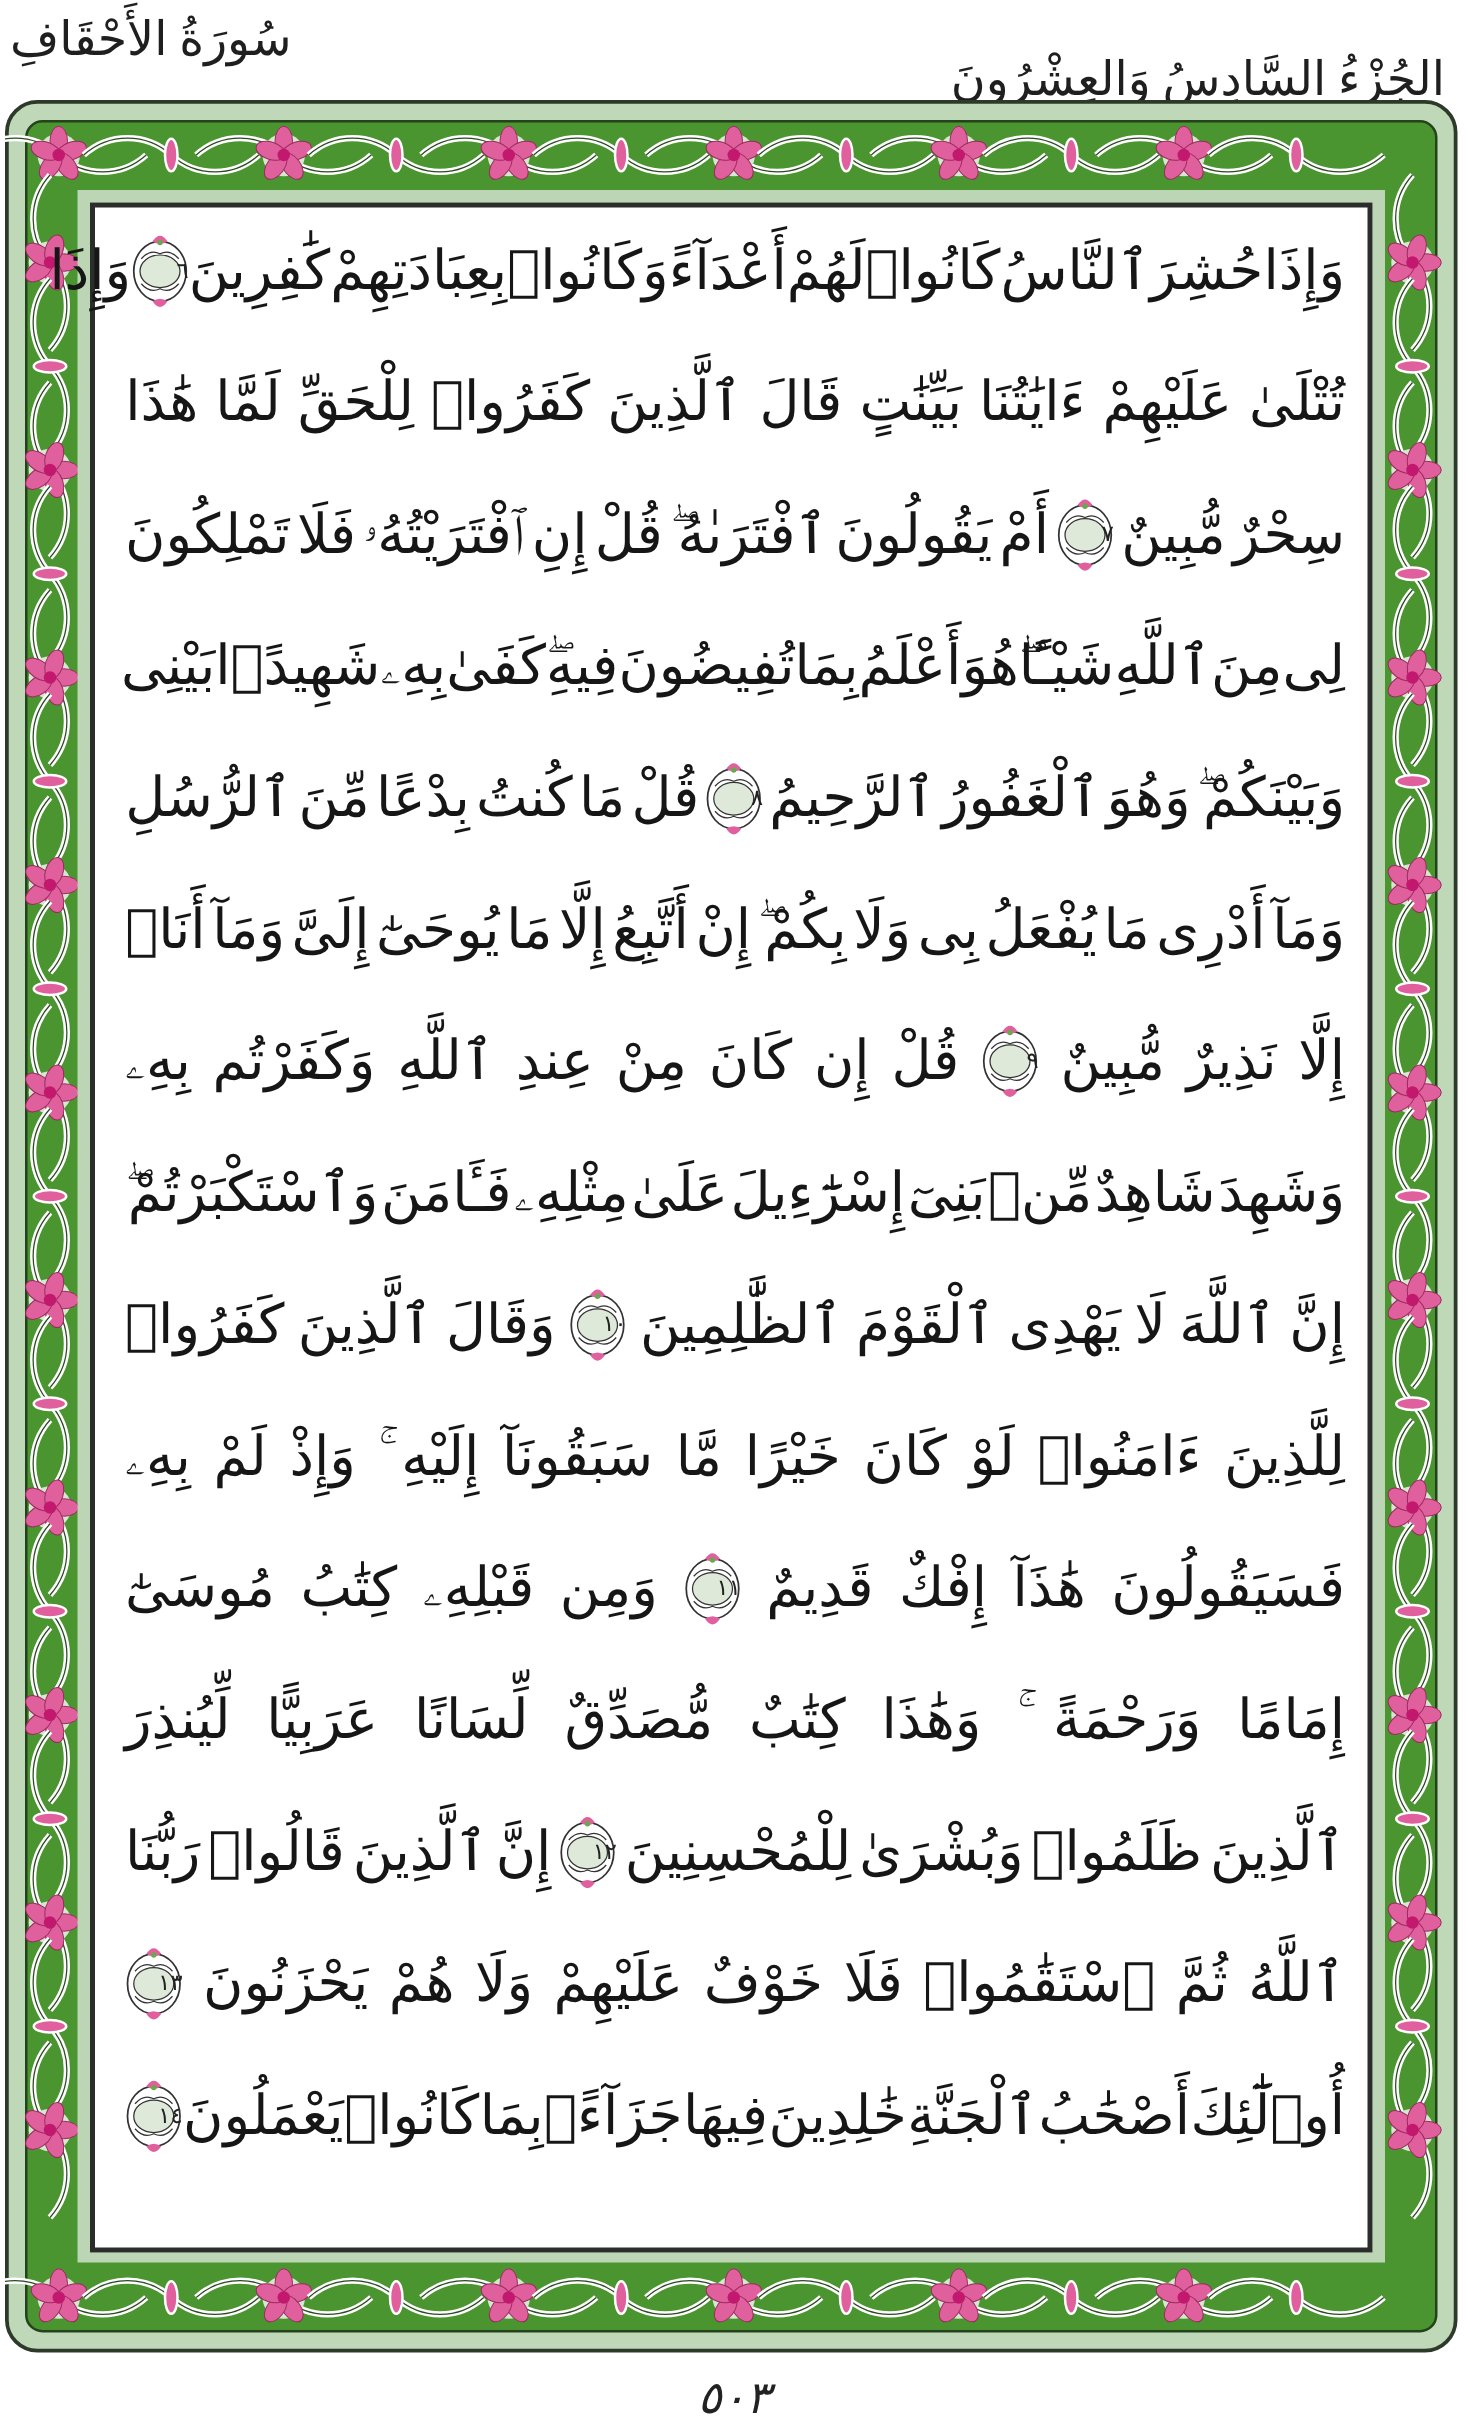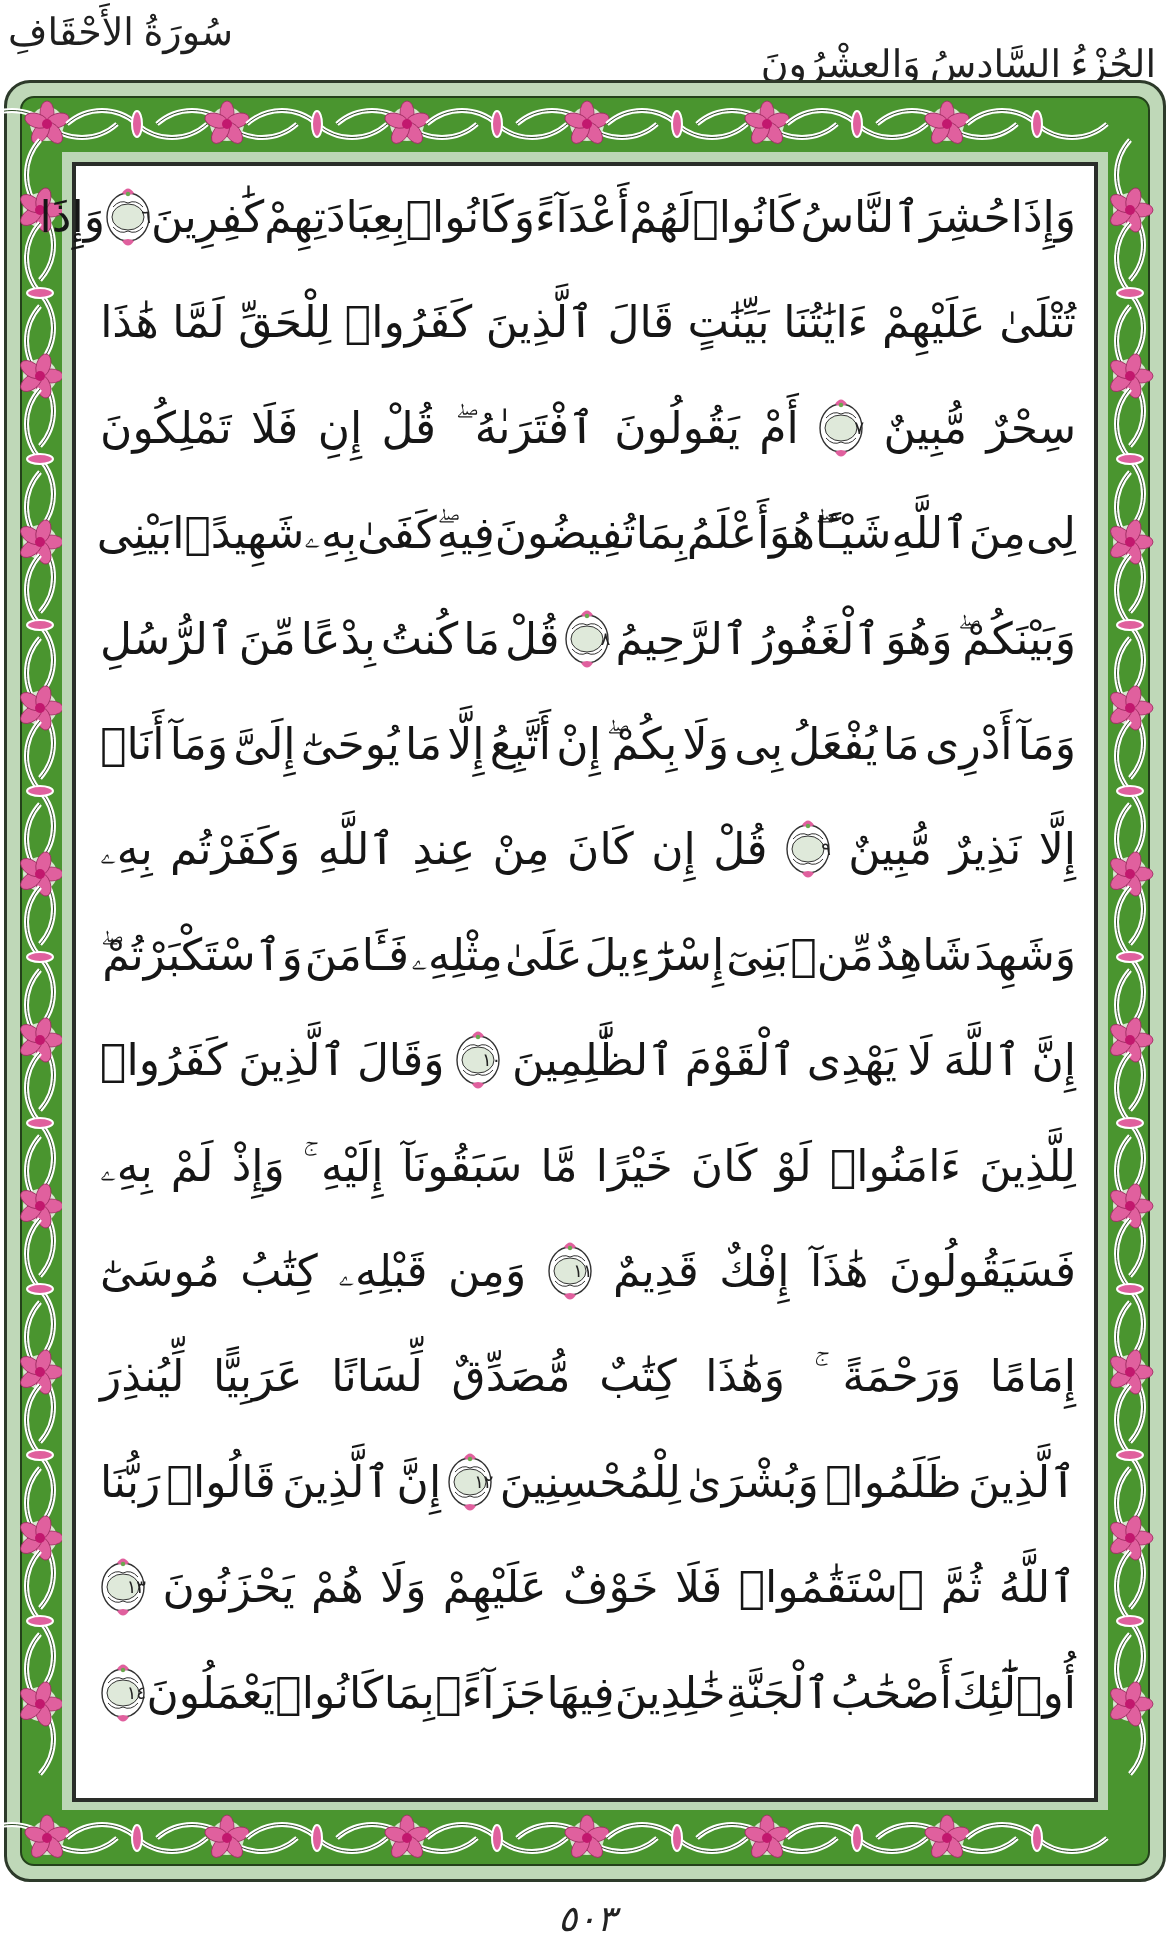--- a/index.html
+++ b/index.html
@@ -773,20 +773,21 @@
       <path d="M17 56 Q 23 65 29 56 Q 23 52 17 56Z" fill="#e0609e"></path>
     </svg>
         <span class="ayah-num">٧</span>
       </span>
       <span class="seg">أَمْ</span>
       <span class="seg">يَقُولُونَ</span>
       <span class="seg">ٱفْتَرَىٰهُ</span>
       <span class="seg">ۖ</span>
       <span class="seg">قُلْ</span>
       <span class="seg">إِنِ</span>
+      <span class="seg">ٱفْتَرَيْتُهُۥ</span>
       <span class="seg">فَلَا</span>
       <span class="seg">تَمْلِكُونَ</span>
     </div>
     <div class="line" style="top: 483.2px;">
       <span class="seg">لِى</span>
       <span class="seg">مِنَ</span>
       <span class="seg">ٱللَّهِ</span>
       <span class="seg">شَيْـًٔا</span>
       <span class="seg">ۖ</span>
       <span class="seg">هُوَ</span>

